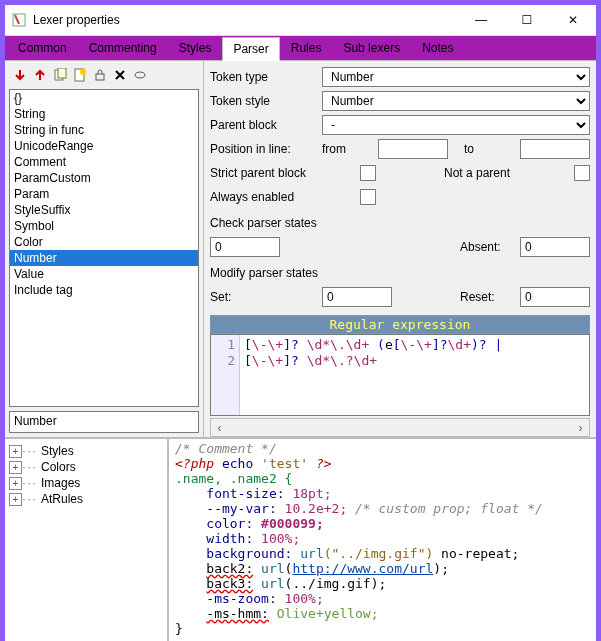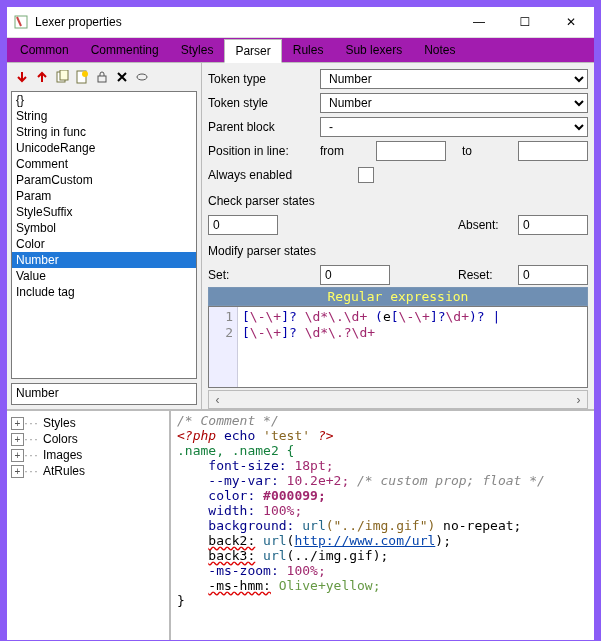--- a/index.html
+++ b/index.html
@@ -1,16 +1,16 @@
 <!DOCTYPE html>
 <html><head>
 <meta charset="utf-8">
 <style>
 html,body{margin:0;padding:0;font-family:"Segoe UI",Tahoma,sans-serif;font-size:12px;color:#000;background:#fff}
-.window{width:601px;height:641px;border:7px solid #8b5cf6;box-sizing:border-box;display:flex;flex-direction:column;background:#f0f0f0}
+.window{width:601px;height:641px;border:5px solid #8b5cf6;box-sizing:border-box;display:flex;flex-direction:column;background:#f0f0f0}
 .titlebar{height:30px;display:flex;align-items:center;background:#fff;border-bottom:1px solid #ddd}
 .titlebar .icon{width:16px;height:16px;margin:0 6px}
 .titlebar .title{flex:1;font-size:12px}
 .titlebar .winbtn{width:46px;height:30px;display:flex;align-items:center;justify-content:center}
 .tabstrip{display:flex;border-bottom:1px solid #bbb;background:#a21caf;padding-left:2px}
 .tab{padding:4px 10px;border:1px solid transparent;border-bottom:none;margin-right:0;font-size:12px;cursor:default}
 .tab.active{background:#fff;border-color:#bbb;border-bottom:1px solid #fff;position:relative;top:1px}
 .tabbody{display:flex;flex:0 0 340px}
 .leftcol{width:218px;display:flex;flex-direction:column;border-right:1px solid #bbb;background:#f0f0f0}
 .toolbar{height:24px;display:flex;align-items:center;gap:2px;padding:2px 6px}
@@ -23,21 +23,21 @@
 .row{display:flex;align-items:center;min-height:24px}
 .row label{width:112px}
 .row .grow{flex:1}
 select,input[type=text]{border:1px solid #7a7a7a;background:#fff;font:inherit;padding:1px 4px;height:20px;box-sizing:border-box}
 select{width:100%}
 .pair{display:flex;align-items:center;gap:8px}
 .pair label.sm{width:48px}
 .pair input{width:70px}
 .cb{width:14px;height:14px;border:1px solid #7a7a7a;background:#fff}
 .section-label{margin-top:2px}
-.regexhdr{background:#6f8fb3;color:#ffff66;text-align:center;font-family:Consolas,monospace;font-size:13px;padding:1px 0;border:1px solid #7a96b5}
+.regexhdr{background:#6f8fb3;color:#ffff66;text-align:center;font-family:Consolas,monospace;font-size:13px;padding:1px 0;margin-top:6px;border:1px solid #7a96b5}
 .codebox{border:1px solid #7a7a7a;background:#fff;font-family:Consolas,monospace;font-size:13px;height:80px;overflow:auto;display:flex}
 .gutter{width:24px;background:#eef;border-right:1px solid #ccd;text-align:right;color:#888;padding:2px 4px 0 0;line-height:16px}
 .code{padding:2px 4px;line-height:16px;white-space:pre}
 .hscroll{height:17px;border:1px solid #bbb;background:#f0f0f0;display:flex;align-items:center;justify-content:space-between;margin-top:2px}
 .scrbtn{width:17px;height:15px;display:flex;align-items:center;justify-content:center;color:#666}
 
 .lower{flex:1;display:flex;border-top:2px solid #bbb}
 .treepane{width:158px;border-right:2px solid #bbb;background:#fff;padding:4px 2px}
 .treeitem{display:flex;align-items:center;gap:4px;padding:1px 2px}
 .treeitem .sq{width:11px;height:11px;border:1px solid #888;display:flex;align-items:center;justify-content:center;font-size:10px;line-height:9px;color:#555}
@@ -165,20 +165,27 @@
       <label>Position in line:</label>
       <div class="pair grow">
         <label class="sm">from</label>
         <input type="text" value="" style="">
         <div style="flex:1"></div>
         <label class="sm">to</label>
         <input type="text" value="" style="">
       </div>
     </div>
     <div class="row">
+      <label style="width:150px">Strict parent block</label>
+      <span class="cb"></span>
+      <div style="flex:1"></div>
+      <label style="width:130px">Not a parent</label>
+      <span class="cb"></span>
+    </div>
+    <div class="row">
       <label style="width:150px">Always enabled</label>
       <span class="cb"></span>
     </div>
     <div class="row section-label">
           <label style="width:200px">Check parser states</label>
         </div>
     <div class="row">
       <input type="text" style="width: 70px;" value="0">
       <div style="flex:1"></div>
       <label style="width:60px">Absent:</label>

